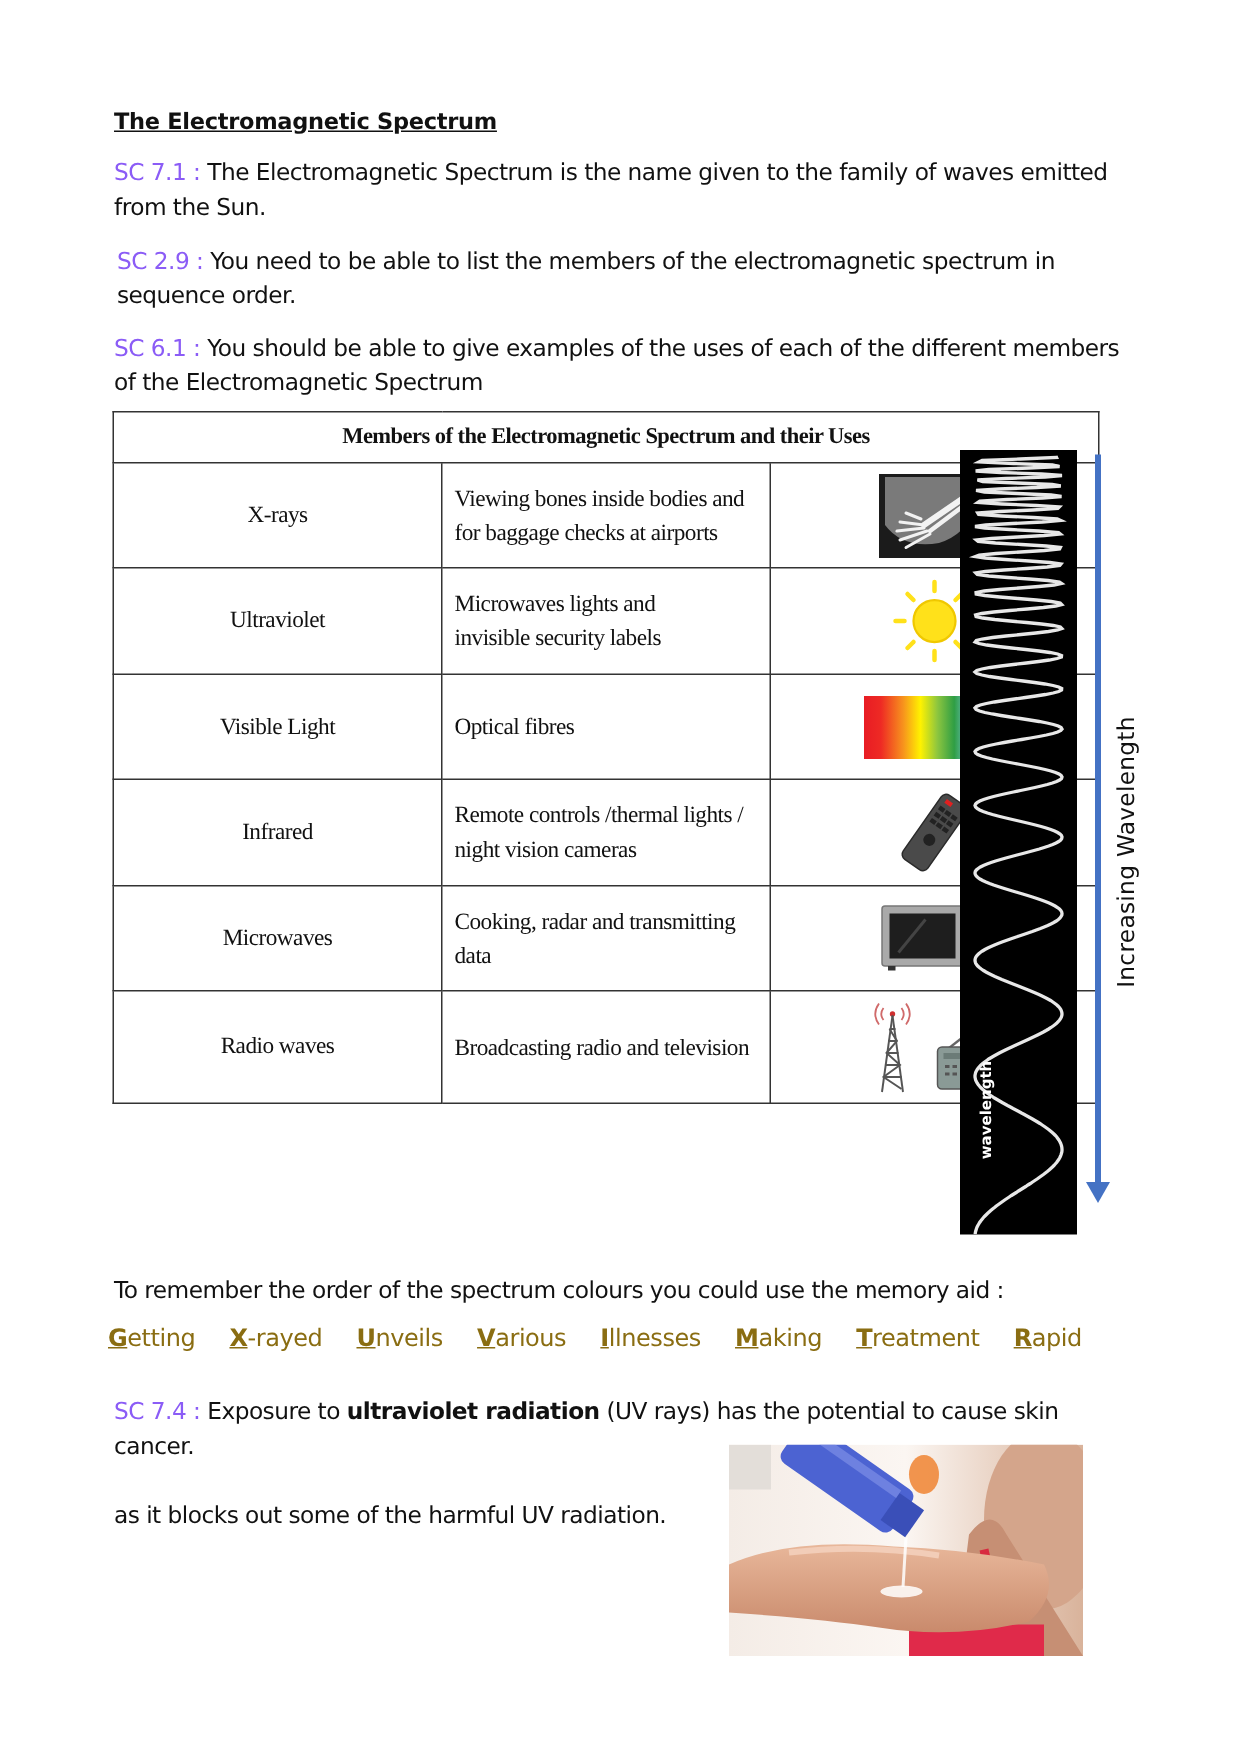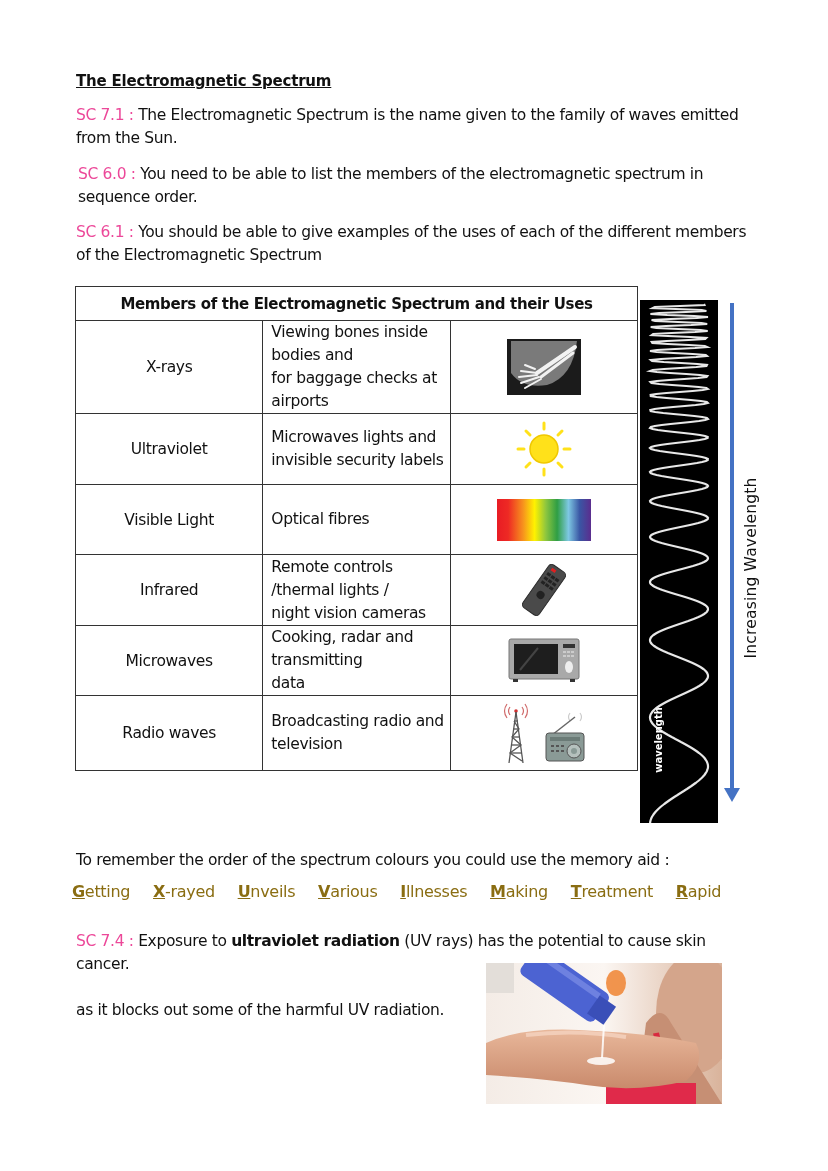--- a/index.html
+++ b/index.html
@@ -1,22 +1,22 @@
 <!DOCTYPE html>
 <html><head>
 <meta charset="utf-8">
 <style>
   html, body { margin: 0; padding: 0; background: #ffffff; }
   body { width: 828px; height: 1171px; position: relative; overflow: hidden;
          font-family: "DejaVu Sans", sans-serif; color: #111; }
   .abs { position: absolute; }
   .title { left: 76px; top: 72px; font-size: 15px; font-weight: bold; text-decoration: underline; letter-spacing: -0.2px; }
   .para { left: 76px; font-size: 15.5px; line-height: 23px; letter-spacing: -0.35px; width: 680px; }
-  .sc { color: #ec4899; }
-  table.em { position: absolute; left: 75px; top: 286px; border-collapse: collapse; width: 563px; table-layout: fixed; }
+  .sc { color: #8b5cf6; }
+  table.em { position: absolute; left: 75px; top: 274px; border-collapse: collapse; width: 658px; table-layout: fixed; font-family: Liberation Serif, serif; }
   table.em td, table.em th { border: 1.5px solid #333; padding: 0; font-size: 15.5px; letter-spacing: -0.35px; }
   table.em th { height: 33px; font-weight: bold; font-size: 15px; text-align: center; }
   table.em td.name { text-align: center; width: 146px; }
   table.em td.use { padding-left: 8px; line-height: 23px; width: 287px; }
   table.em td.icon { width: 118px; text-align: center; }
   .icon-wrap { display: flex; align-items: center; justify-content: center; height: 100%; }
   .wave-strip { left: 640px; top: 300px; width: 78px; height: 523px; background: #000; overflow: hidden; }
   .arrow-line { left: 730px; top: 303px; width: 4px; height: 487px; background: #4472c4; }
   .arrow-head { left: 724px; top: 788px; width: 0; height: 0; border-left: 8px solid transparent; border-right: 8px solid transparent; border-top: 14px solid #4472c4; }
   .arrow-label { left: 751px; top: 568px; transform: translate(-50%,-50%) rotate(-90deg); font-size: 15.5px; white-space: nowrap; letter-spacing: 0.2px; }
@@ -28,21 +28,21 @@
 </style>
 </head>
 <body>
 
 <div class="abs title">The Electromagnetic Spectrum</div>
 
 <div class="abs para" style="top:104px;">
   <span class="sc">SC 7.1 :</span><span> The Electromagnetic Spectrum is the name given to the family of waves emitted from the Sun.</span>
 </div>
 <div class="abs para" style="top:163px; left:78px;">
-  <span class="sc">SC 6.0 :</span><span> You need to be able to list the members of the electromagnetic spectrum in sequence order.</span>
+  <span class="sc">SC 2.9 :</span><span> You need to be able to list the members of the electromagnetic spectrum in sequence order.</span>
 </div>
 <div class="abs para" style="top:221px;">
   <span class="sc">SC 6.1 :</span><span> You should be able to give examples of the uses of each of the different members of the Electromagnetic Spectrum</span>
 </div>
 
 <table class="em">
   <tbody>
       <tr style="height:34px;">
     <th colspan="3">Members of the Electromagnetic Spectrum and their Uses</th>
   </tr>

